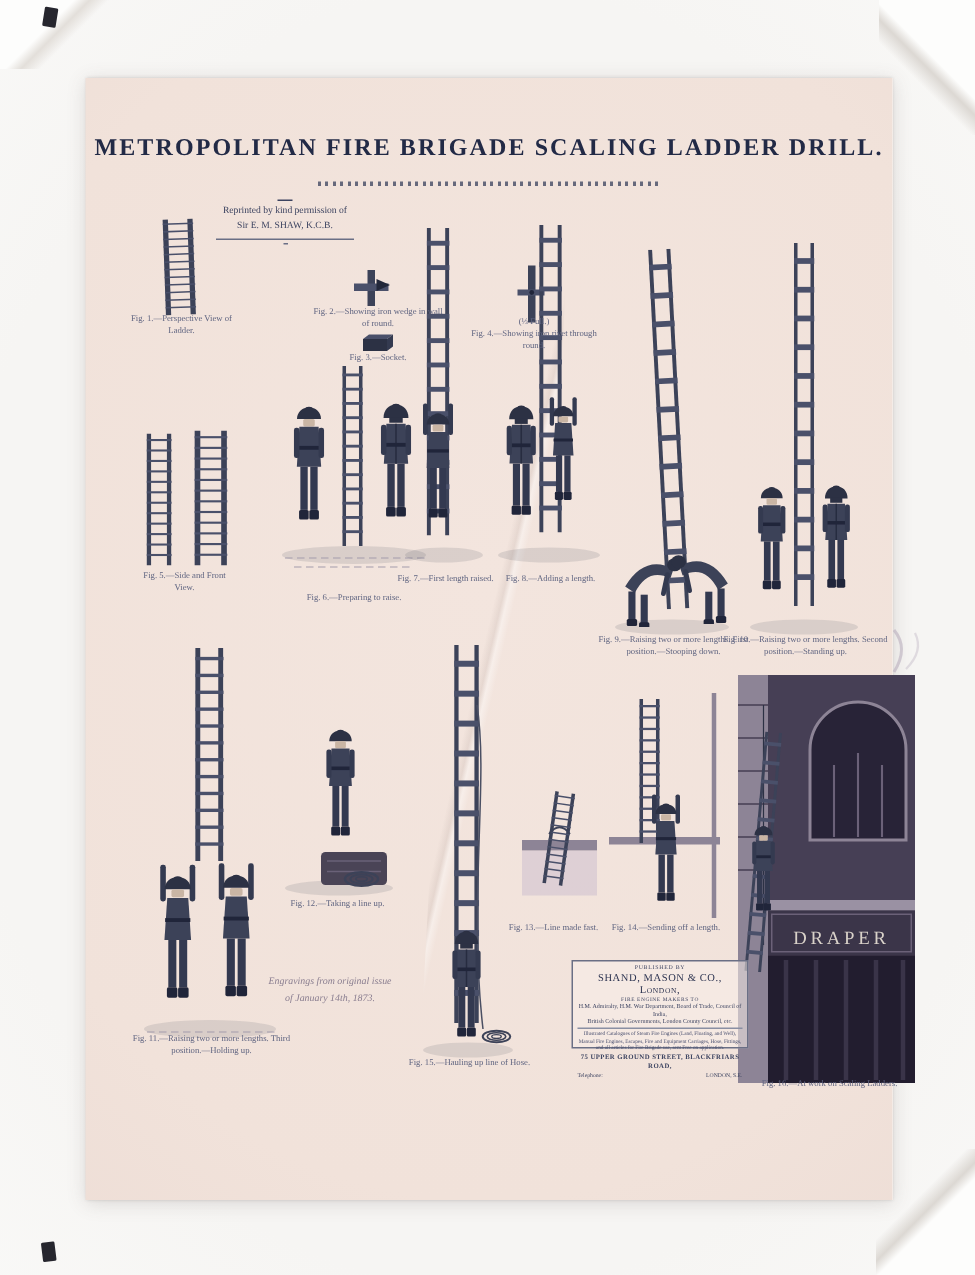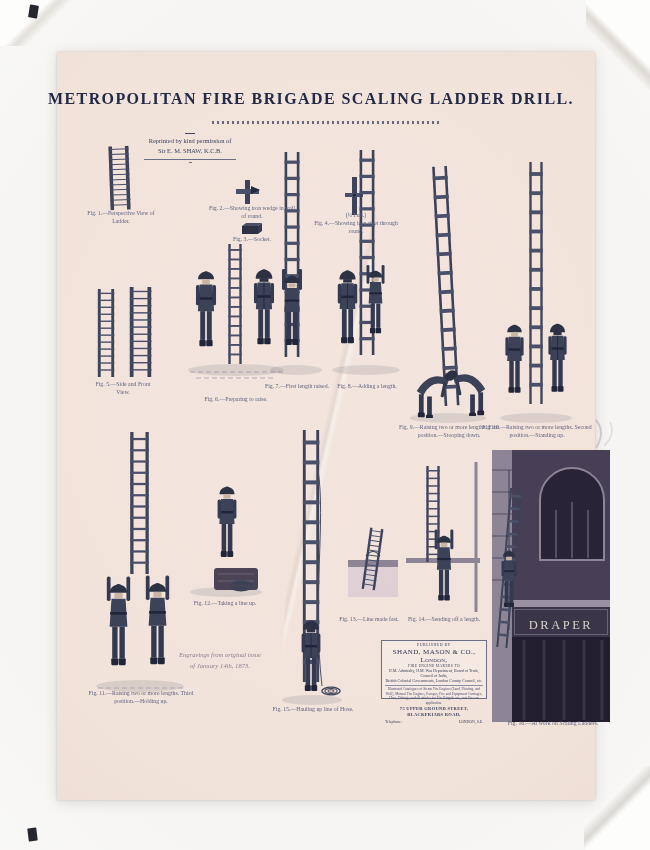--- a/index.html
+++ b/index.html
@@ -16,34 +16,34 @@
     background:linear-gradient(135deg,#fdfdfc 0 38%,#e3dfda 46%,rgba(255,255,255,0) 56%);}
   .mark{position:absolute;background:#26262e;border-radius:1px;}
   .mark-tl{left:29px;top:5px;width:9px;height:13px;transform:rotate(9deg);}
   .mark-bl{left:28px;top:828px;width:9px;height:13px;transform:rotate(-7deg);}
   
   .print{position:absolute;left:57px;top:52px;width:538px;height:748px;
     background:radial-gradient(120% 100% at 50% 45%, #f3e5de 0%, #f1e2da 55%, #e9d8d1 100%);
     box-shadow:0 2px 12px rgba(90,80,75,.18), 0 0 2px rgba(90,80,75,.22);}
   .crease{position:absolute;left:295px;top:140px;width:70px;height:560px;transform:rotate(3deg);
     background:linear-gradient(100deg,transparent 47%,rgba(120,100,95,.10) 50%,rgba(255,255,255,.38) 52%,transparent 55%);}
-  .title{position:absolute;left:42px;top:90px;width:538px;text-align:center;
+  .title{position:absolute;left:57px;top:90px;width:538px;text-align:center;
     font-size:16px;font-weight:bold;letter-spacing:1.4px;color:#222a46;}
   .title-rule{position:absolute;left:212px;top:121px;width:228px;height:3px;
     background:repeating-linear-gradient(90deg,#38405c 0 2px,transparent 2px 5px);opacity:.75;}
   .reprint{position:absolute;left:127px;top:133px;width:126px;text-align:center;
     font-size:6.4px;line-height:1.55;color:#3c4360;}
   .reprint .tick{display:block;width:10px;height:1px;background:#3c4360;margin:0 auto 2px;}
   .reprint .rule{display:block;width:92px;height:1px;background:#6a6f85;margin:3px auto 2px;}
   .reprint .dot{display:block;width:3px;height:1px;background:#6a6f85;margin:0 auto;}
   .cap{position:absolute;font-size:5.8px;line-height:1.35;color:#5f6480;text-align:center;}
   .note{position:absolute;left:154px;top:649px;width:132px;text-align:center;
     font-style:italic;font-size:6.6px;line-height:1.7;color:#8a7e90;}
   
-  .pubbox{position:absolute;left:381px;top:640px;width:106px;height:59px;border:1px solid #6a6f85;
+  .pubbox{position:absolute;left:381px;top:640px;width:118px;height:59px;border:1px solid #6a6f85;
     background:rgba(247,239,233,.55);box-sizing:border-box;padding:2px 3px;text-align:center;color:#3c4360;}
   .pb-published{font-size:3.9px;letter-spacing:.5px;line-height:1.2;}
   .pb-name{font-size:7px;line-height:1.15;font-variant:small-caps;letter-spacing:.4px;color:#2c3350;}
   .pb-makers{font-size:3.6px;letter-spacing:.4px;line-height:1.3;}
   .pb-patrons{font-size:4px;line-height:1.25;}
   .pb-rule{width:100%;height:1px;background:#8a8fa3;margin:1.5px 0;}
   .pb-note{font-size:3.5px;line-height:1.25;text-align:center;color:#4a5070;}
   .pb-address{font-size:4.5px;font-weight:bold;letter-spacing:.3px;line-height:1.4;margin-top:1px;}
   .pb-footer{display:flex;justify-content:space-between;font-size:3.8px;margin-top:1px;}
   svg.art{position:absolute;left:0;top:0;pointer-events:none;}

